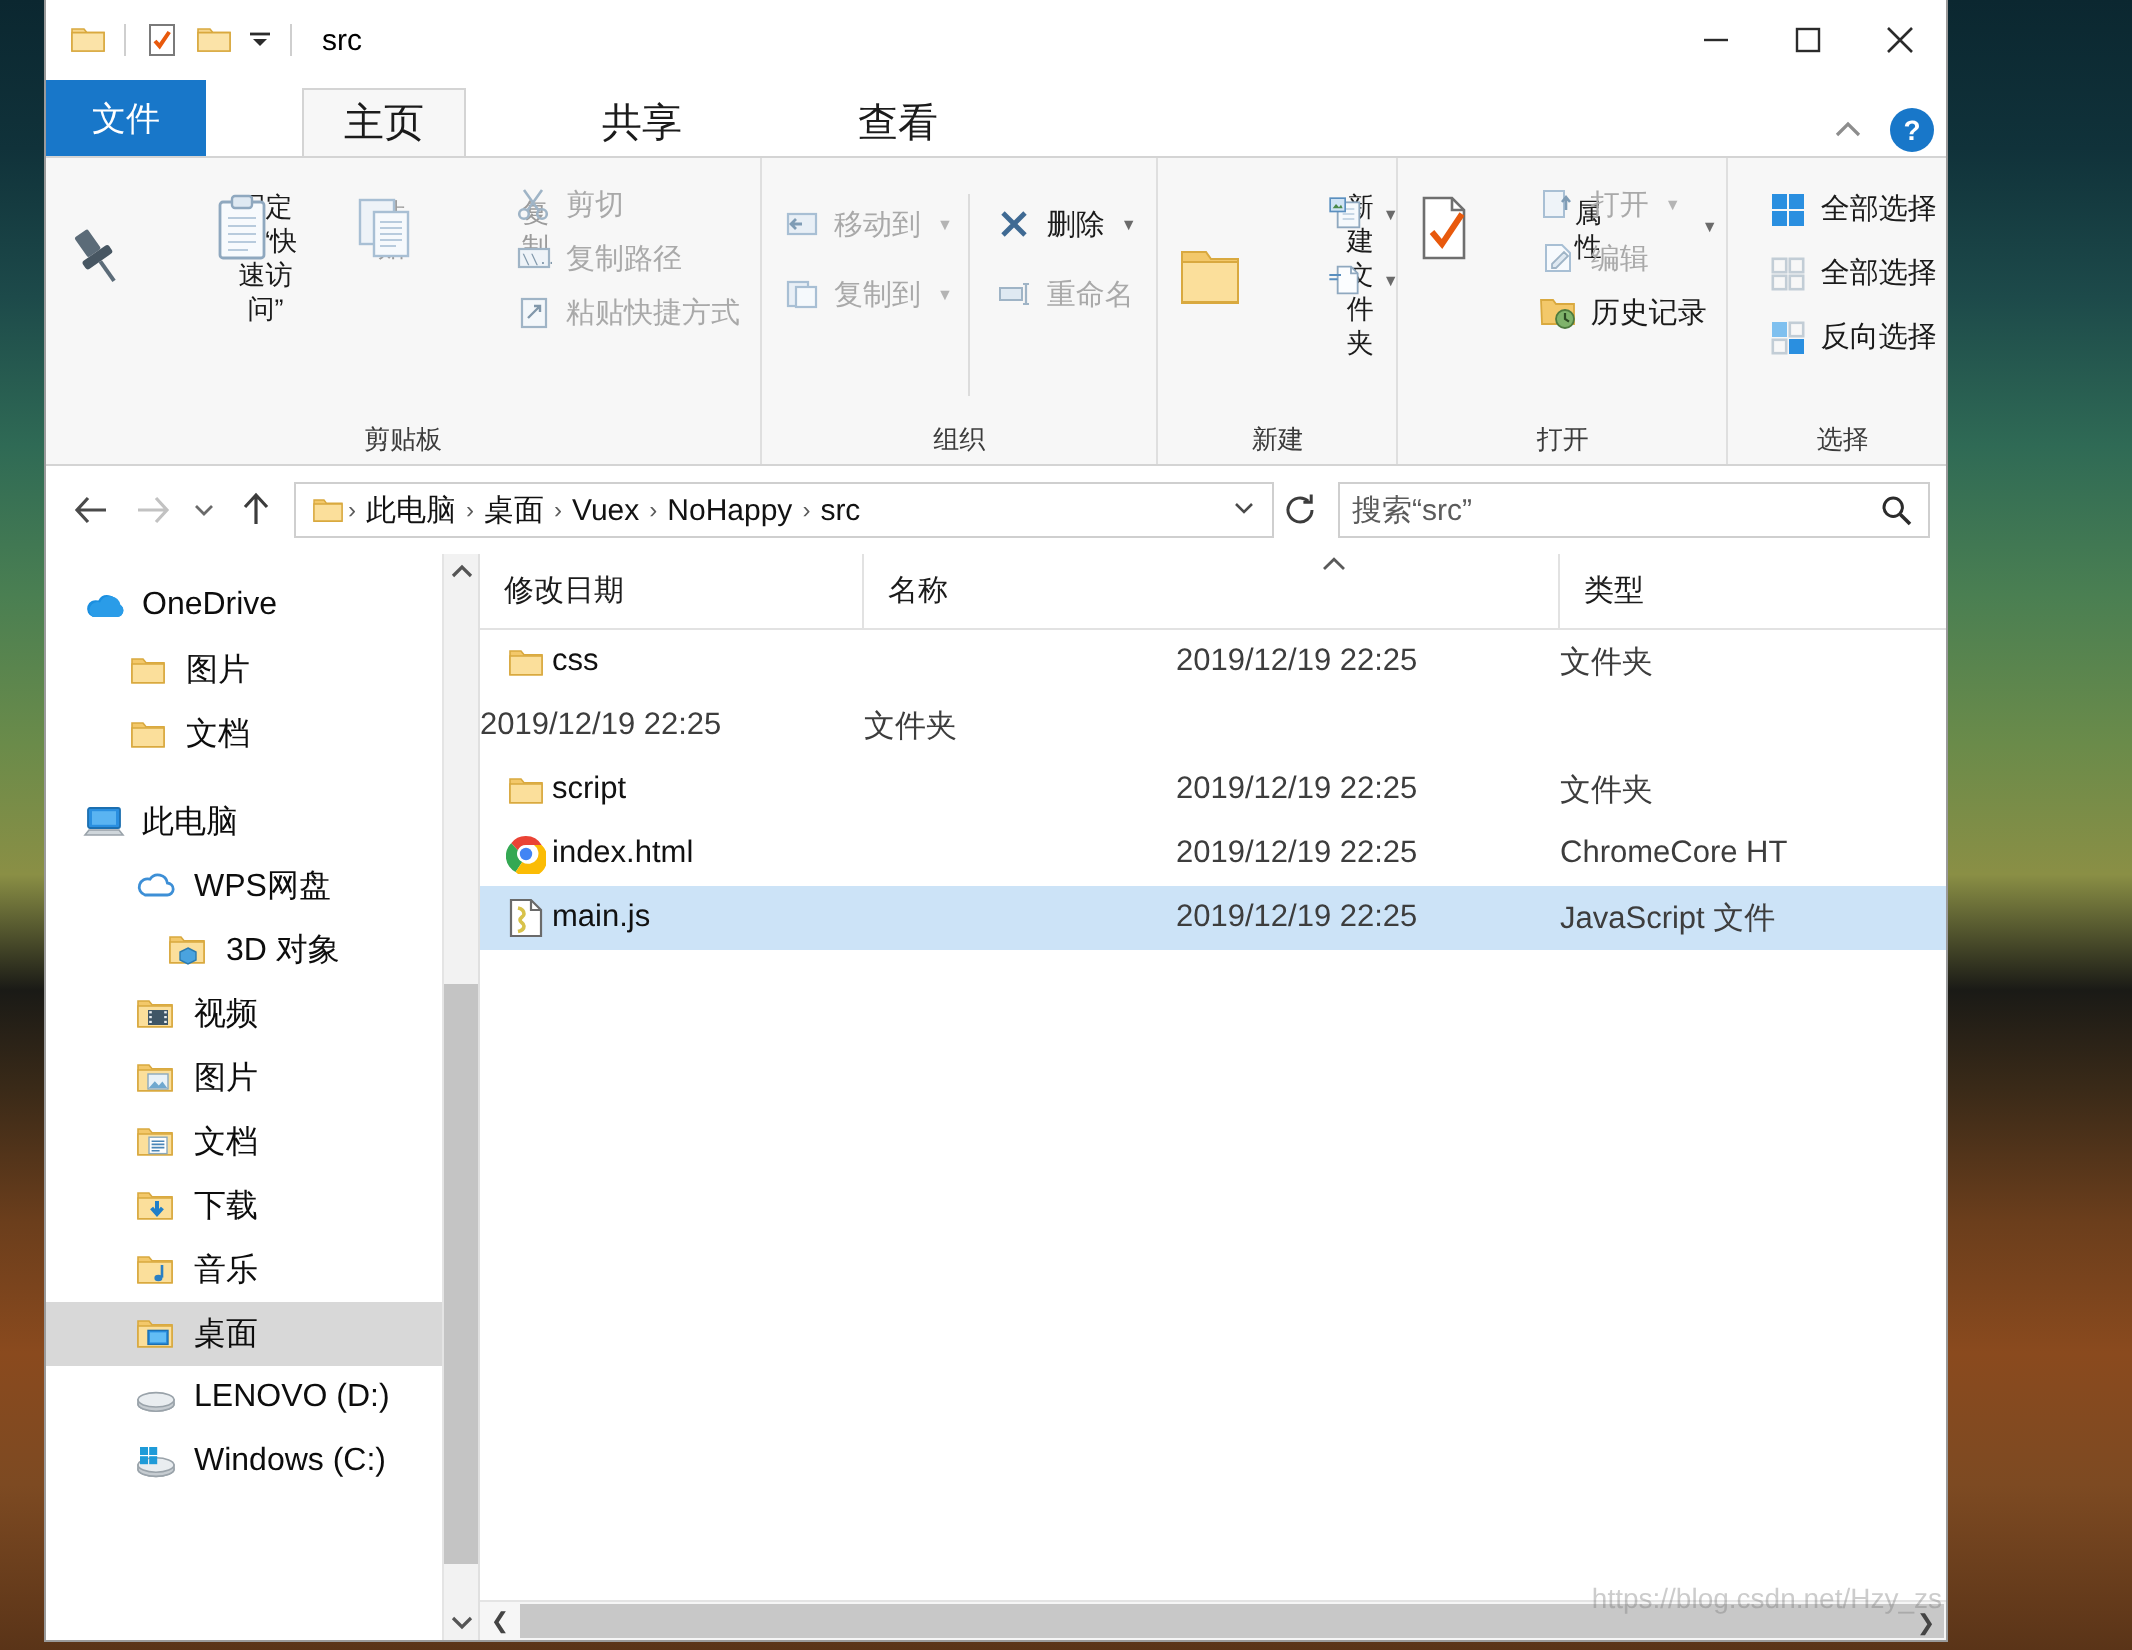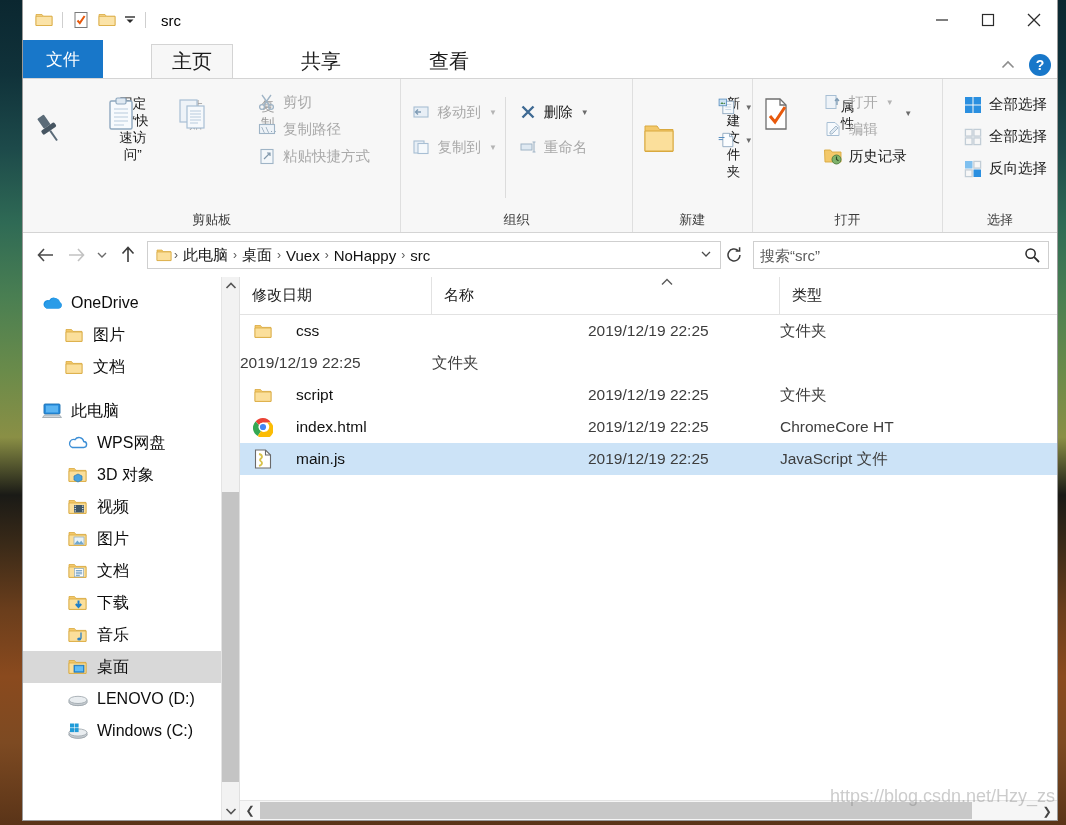--- a/index.html
+++ b/index.html
@@ -13,21 +13,21 @@
       #0b2730 0%, #10323a 9%, #1d4a4a 18%, #2f6a55 27%,
       #4a7f52 36%, #6a8b4a 45%, #8a8f45 53%,
       #1a1a16 60%, #3a2a18 66%, #6b3e1c 74%,
       #8a4a1e 82%, #7d4a22 90%, #5a3418 100%);
     position: relative;
   }
 
   
   #window {
     position: absolute;
-    left: 22px; top: 0; width: 1036px; height: 821px;
+    left: 22px; top: 0; width: 952px; height: 821px;
     background: #ffffff;
     border: 1px solid #9a9a9a;
     border-top: none;
     display: flex; flex-direction: column;
     overflow: hidden;
   }
 
   
   .titlebar {
     height: 40px; background: #ffffff;
@@ -225,41 +225,41 @@
   }
 
   .rows { flex: 1; overflow: hidden; }
   .frow {
     height: 32px; display: flex; align-items: center;
     font-size: 15.5px; color: #111;
   }
   .frow.sel { background: #cce3f7; }
   .fcell.name {
     width: 348px; flex: 0 0 348px; display: flex; align-items: center;
-    gap: 22px; padding-left: 12px; min-width: 0;
+    gap: 2px; padding-left: 12px; min-width: 0;
   }
   .fcell.date { width: 192px; flex: 0 0 192px; color: #3d3d3d; }
   .fcell.type { flex: 1; color: #3d3d3d; white-space: nowrap; overflow: hidden; }
   .fcell .ico { width: 22px; height: 22px; flex: 0 0 22px; display: flex; align-items: center; justify-content: center; }
   .fname { white-space: nowrap; overflow: hidden; text-overflow: ellipsis; }
 
   
   .hscroll {
     flex: 0 0 20px; height: 20px; display: flex; align-items: center;
     background: #f6f6f6; border-top: 1px solid #e4e4e4; position: relative;
   }
   .hscroll .arr {
     width: 20px; height: 20px; display: flex; align-items: center;
     justify-content: center; color: #444; font-size: 11px; font-weight: bold;
   }
   .hthumb { position: absolute; left: 20px; top: 1px; bottom: 1px; width: 712px; background: #c8c8c8; }
 
   .watermark {
     position: absolute; right: 2px; bottom: 13px;
-    font-size: 18px; color: rgba(120,120,120,0.38);
+    font-size: 14px; color: rgba(120,120,120,0.38);
     white-space: nowrap; pointer-events: none;
   }
 </style>
 </head>
 <body>
 
 <div id="window">
 
   <div class="titlebar">
     <div class="qat">
@@ -696,21 +696,21 @@
 
         <div class="navitem" style="padding-left:44px">
           <span class="ico">
             <svg width="22" height="16" viewBox="0 0 22 16">
               <path d="M5.5 12.5h11a3 3 0 0 0 .2-6A4.8 4.8 0 0 0 8 4.6 3.9 3.9 0 0 0 5.5 12.5z" fill="none" stroke="#3d8fd6" stroke-width="1.4"></path>
             </svg>
           </span>
           <span>WPS网盘</span>
         </div>
 
-        <div class="navitem" style="padding-left:44px">
+        <div class="navitem" style="padding-left:60px">
           <span class="ico">
             <svg width="20" height="16" viewBox="0 0 20 16">
               <path d="M1 1.5h5.5L8 3.4H18v11H1z" fill="#f3c86a" stroke="#d9a93f" stroke-width="0.8"></path>
               <path d="M1 4h17v10.4H1z" fill="#fbdf9b" stroke="#d9a93f" stroke-width="0.8"></path>
               <path d="M10 7l4 2v4l-4 2-4-2V9z" fill="#4aa3df" stroke="#2b7ab0" stroke-width="0.7"></path>
             </svg>
           </span>
           <span>3D 对象</span>
         </div>
 

